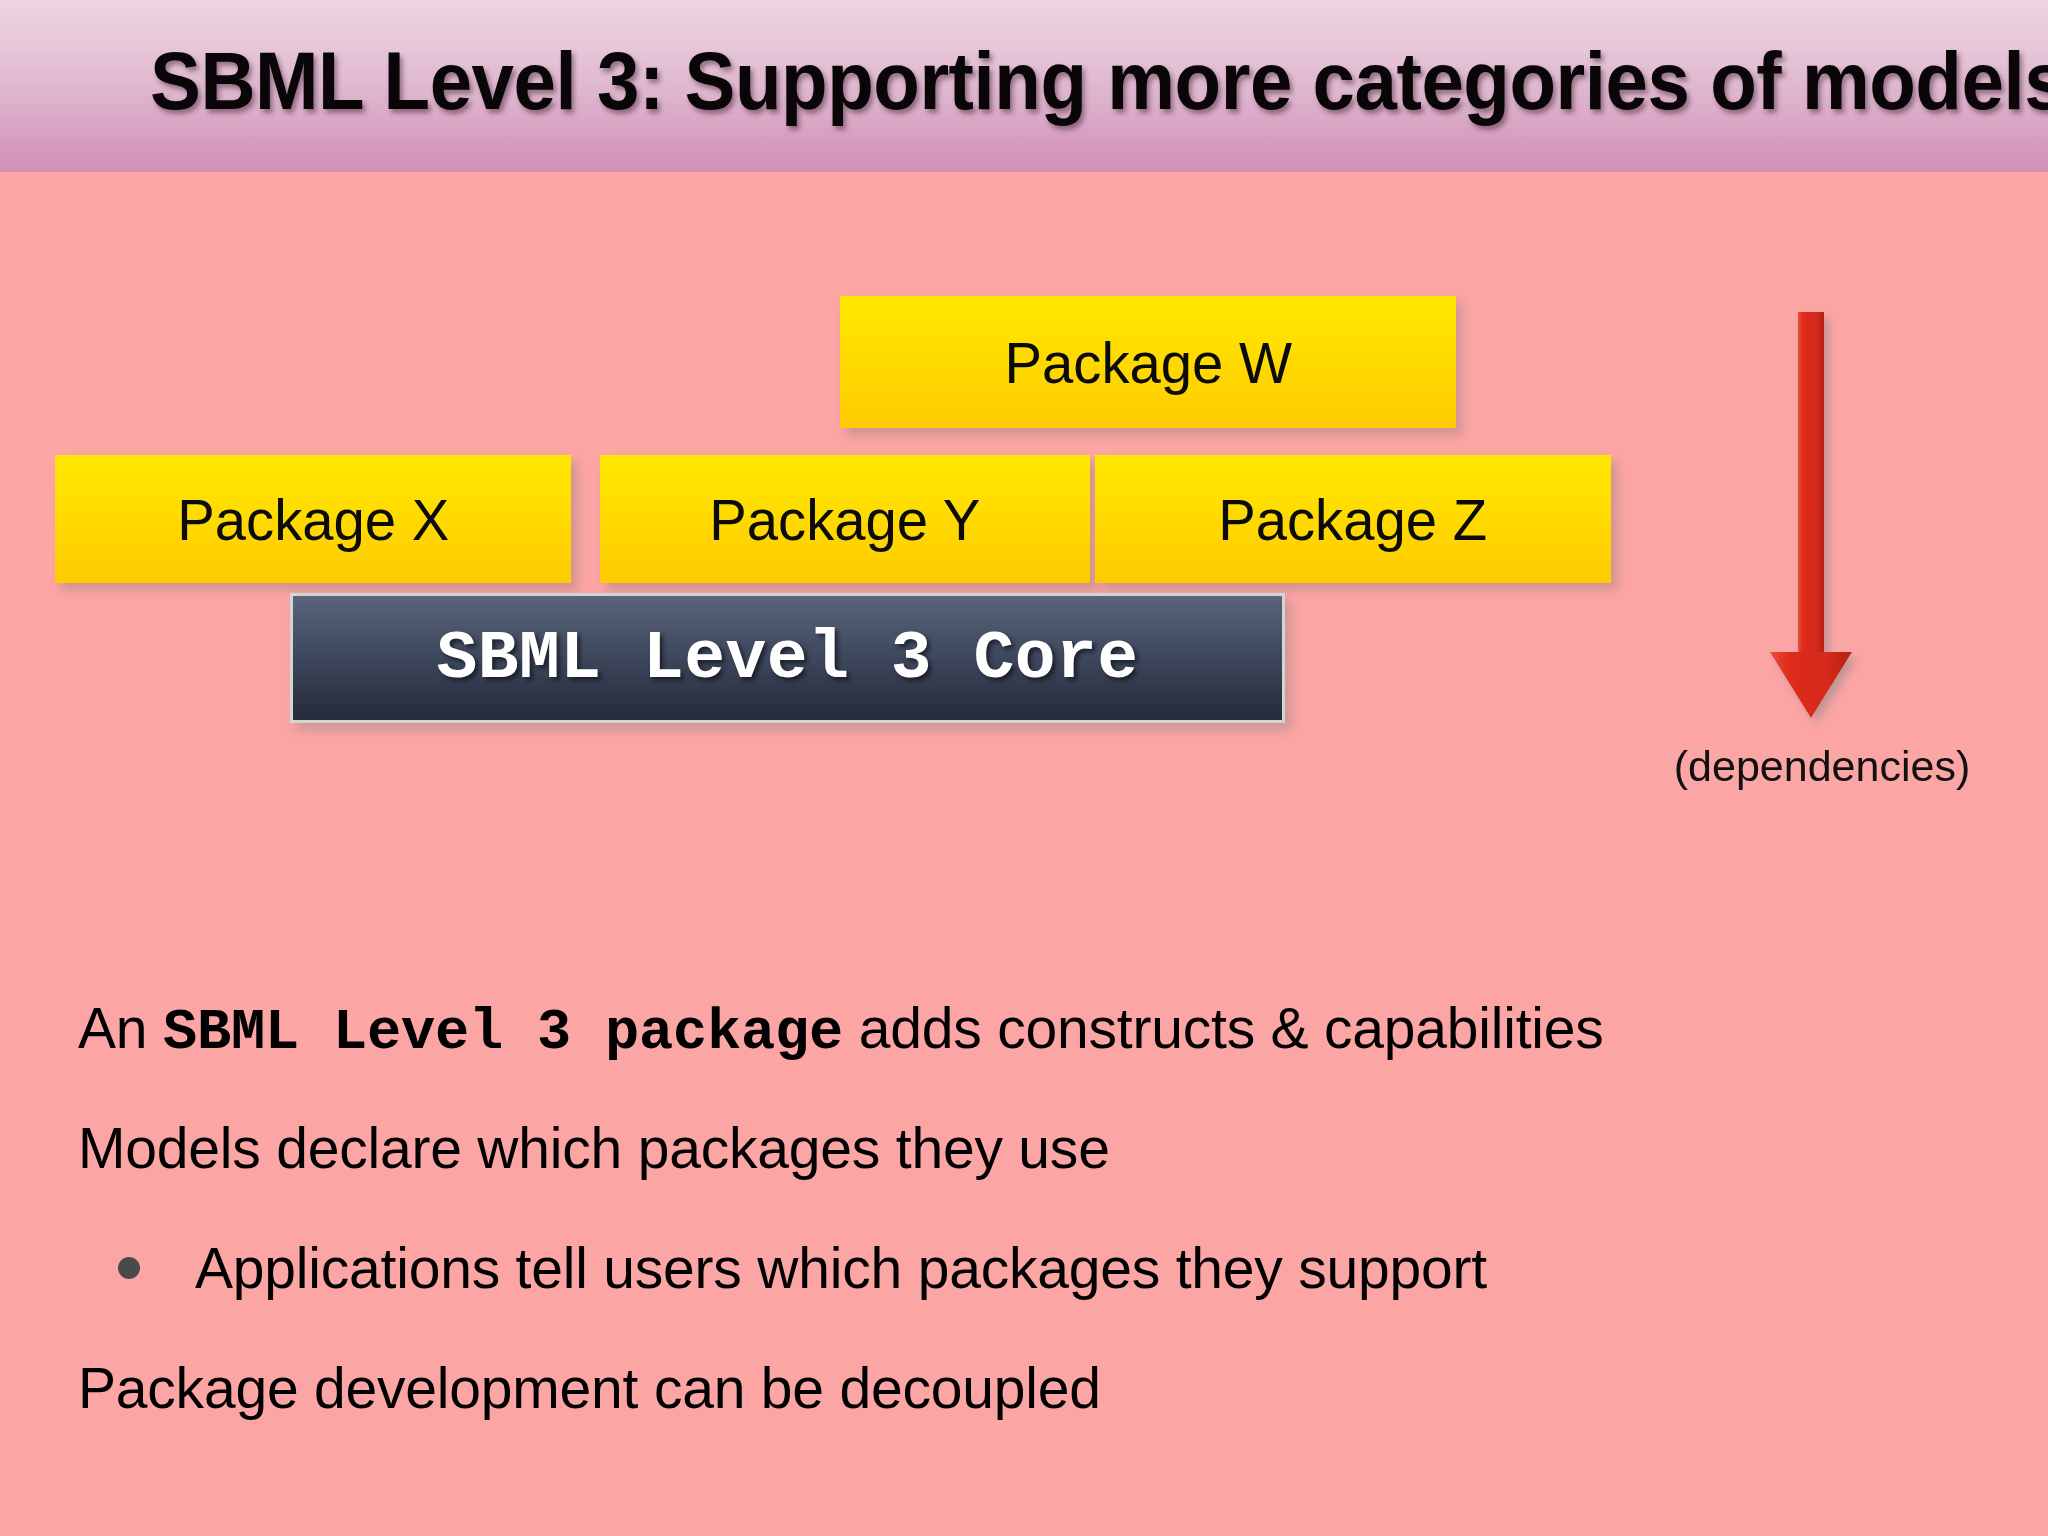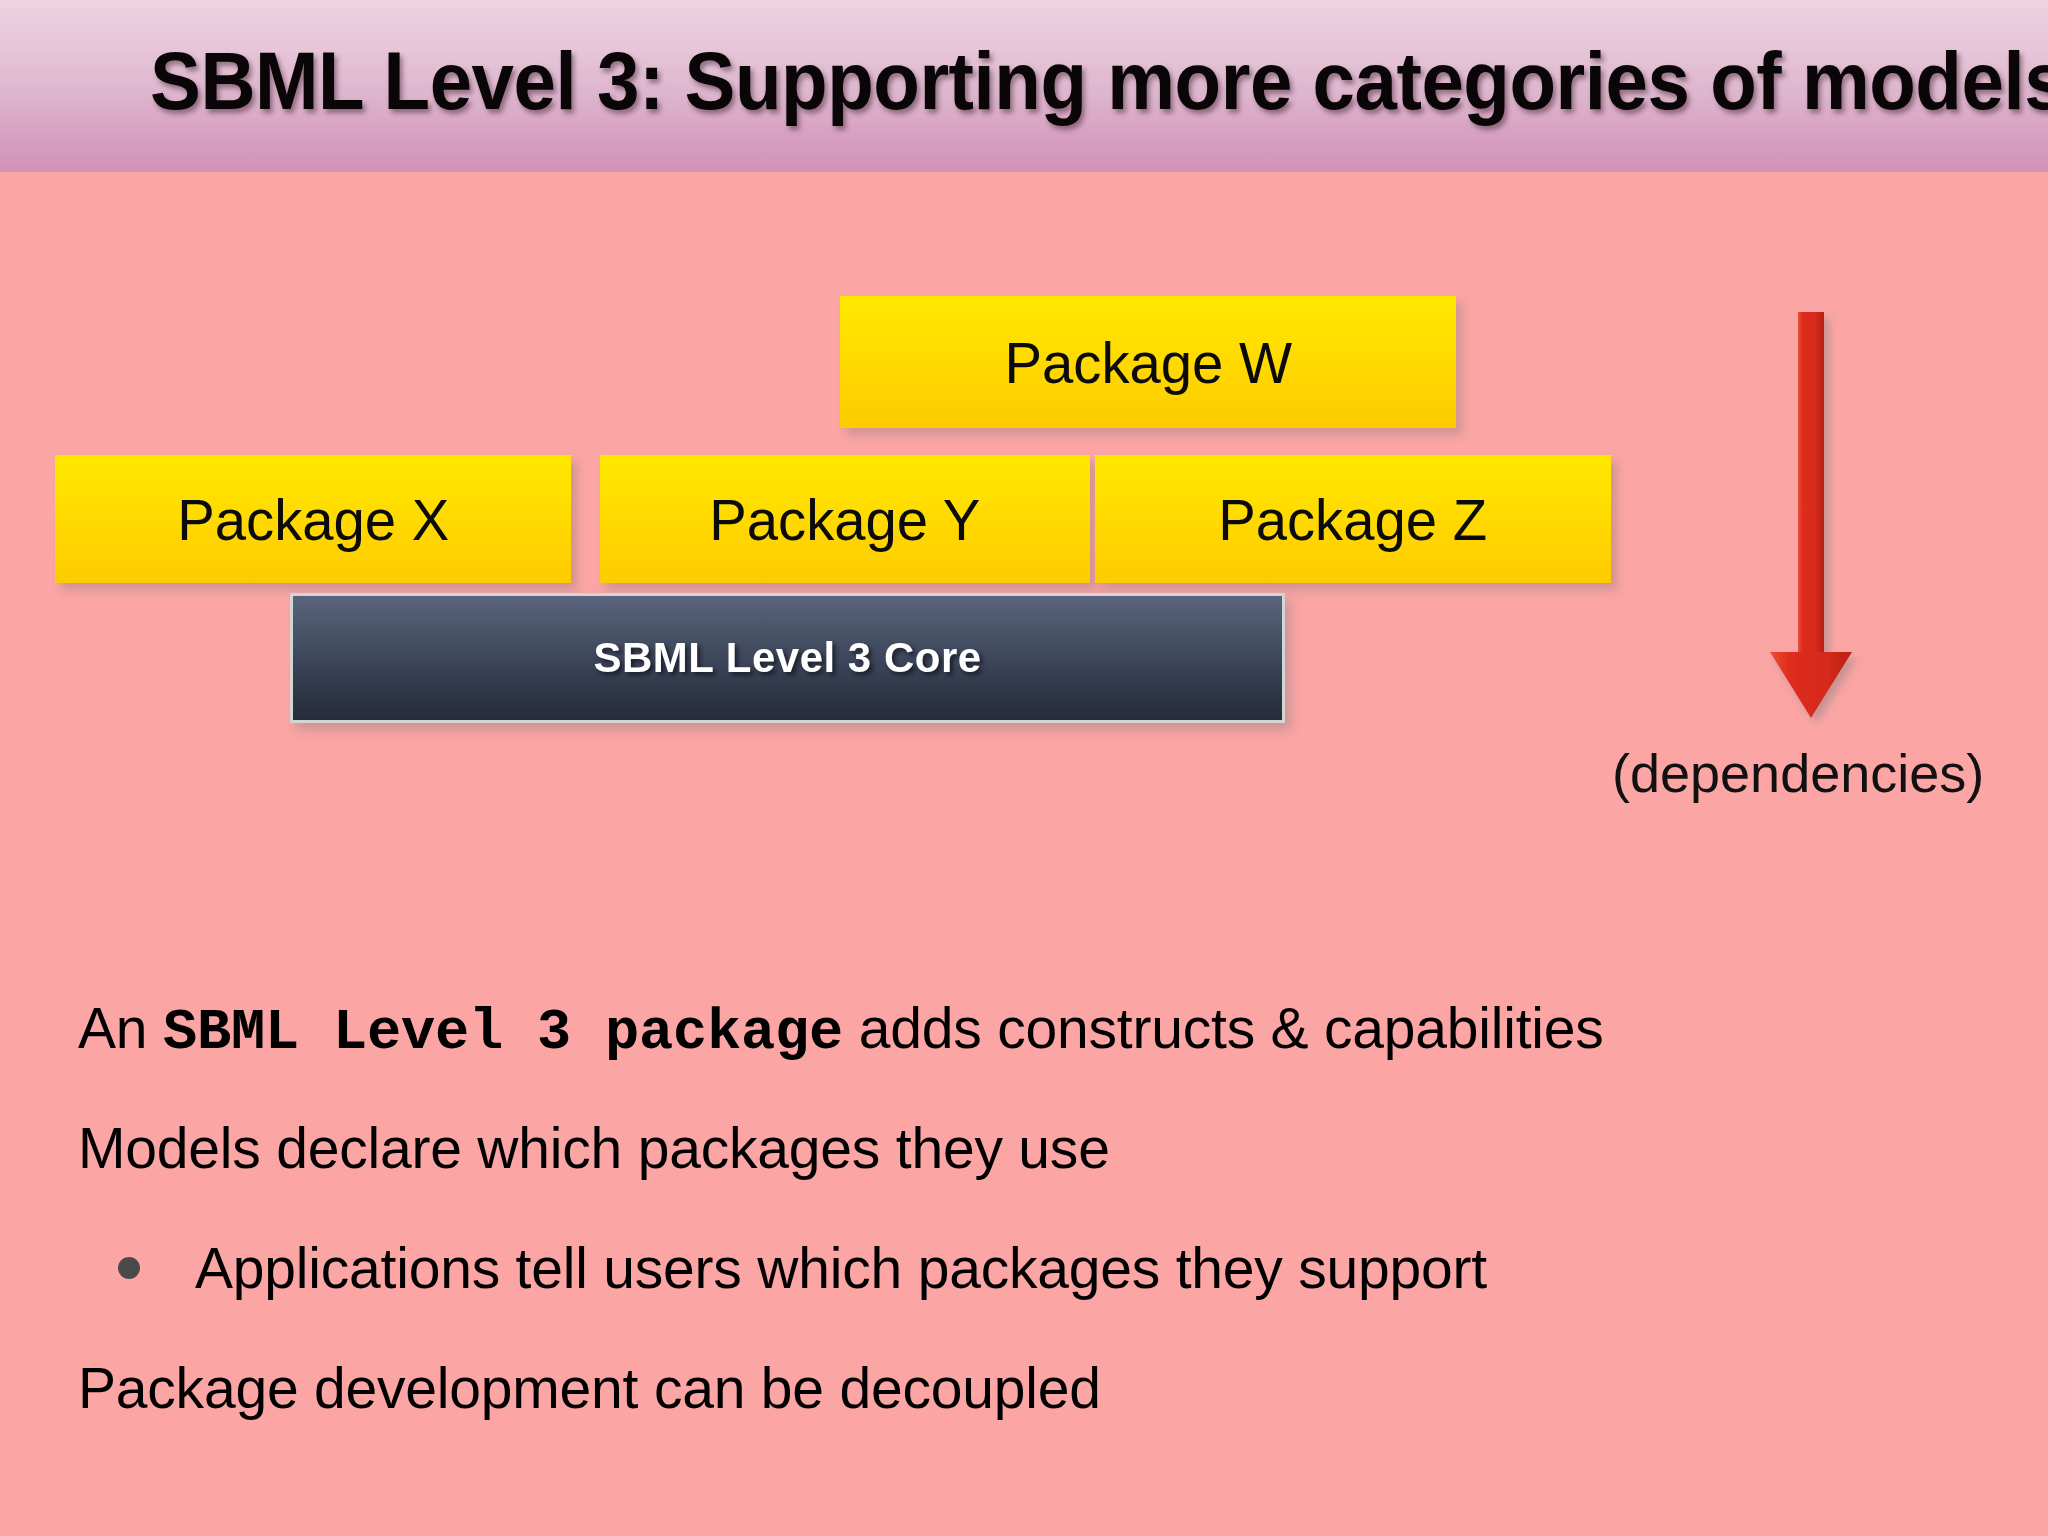--- a/index.html
+++ b/index.html
@@ -96,22 +96,22 @@
                 #3a4358 56%,
                 #2e3546 80%,
                 #262c3b 100%);
     box-shadow: 6px 7px 10px rgba(120, 120, 120, 0.35);
     display: flex;
     align-items: center;
     justify-content: center;
   }
 
   .core-label {
-    font-family: Liberation Sans, sans-serif;
-    font-size: 42px;
+    font-family: Liberation Mono, monospace;
+    font-size: 68px;
     font-weight: bold;
     color: #ffffff;
     letter-spacing: 0.5px;
     white-space: nowrap;
     text-shadow: 3px 3px 4px rgba(10, 12, 20, 0.65);
   }
 
   
   .dep-arrow {
     position: absolute;
@@ -120,25 +120,25 @@
     width: 120px;
     height: 440px;
   }
 
   .dep-caption {
     position: absolute;
     left: 1612px;
     top: 742px;
     width: 420px;
     font-family: "Liberation Sans", "DejaVu Sans", sans-serif;
-    font-size: 54px;
+    font-size: 43px;
     font-weight: normal;
     color: #111111;
     white-space: nowrap;
-    text-align: left;
+    text-align: center;
   }
 
   
   .body-block {
     position: absolute;
     left: 0;
     top: 968px;
     width: 2048px;
   }
 

